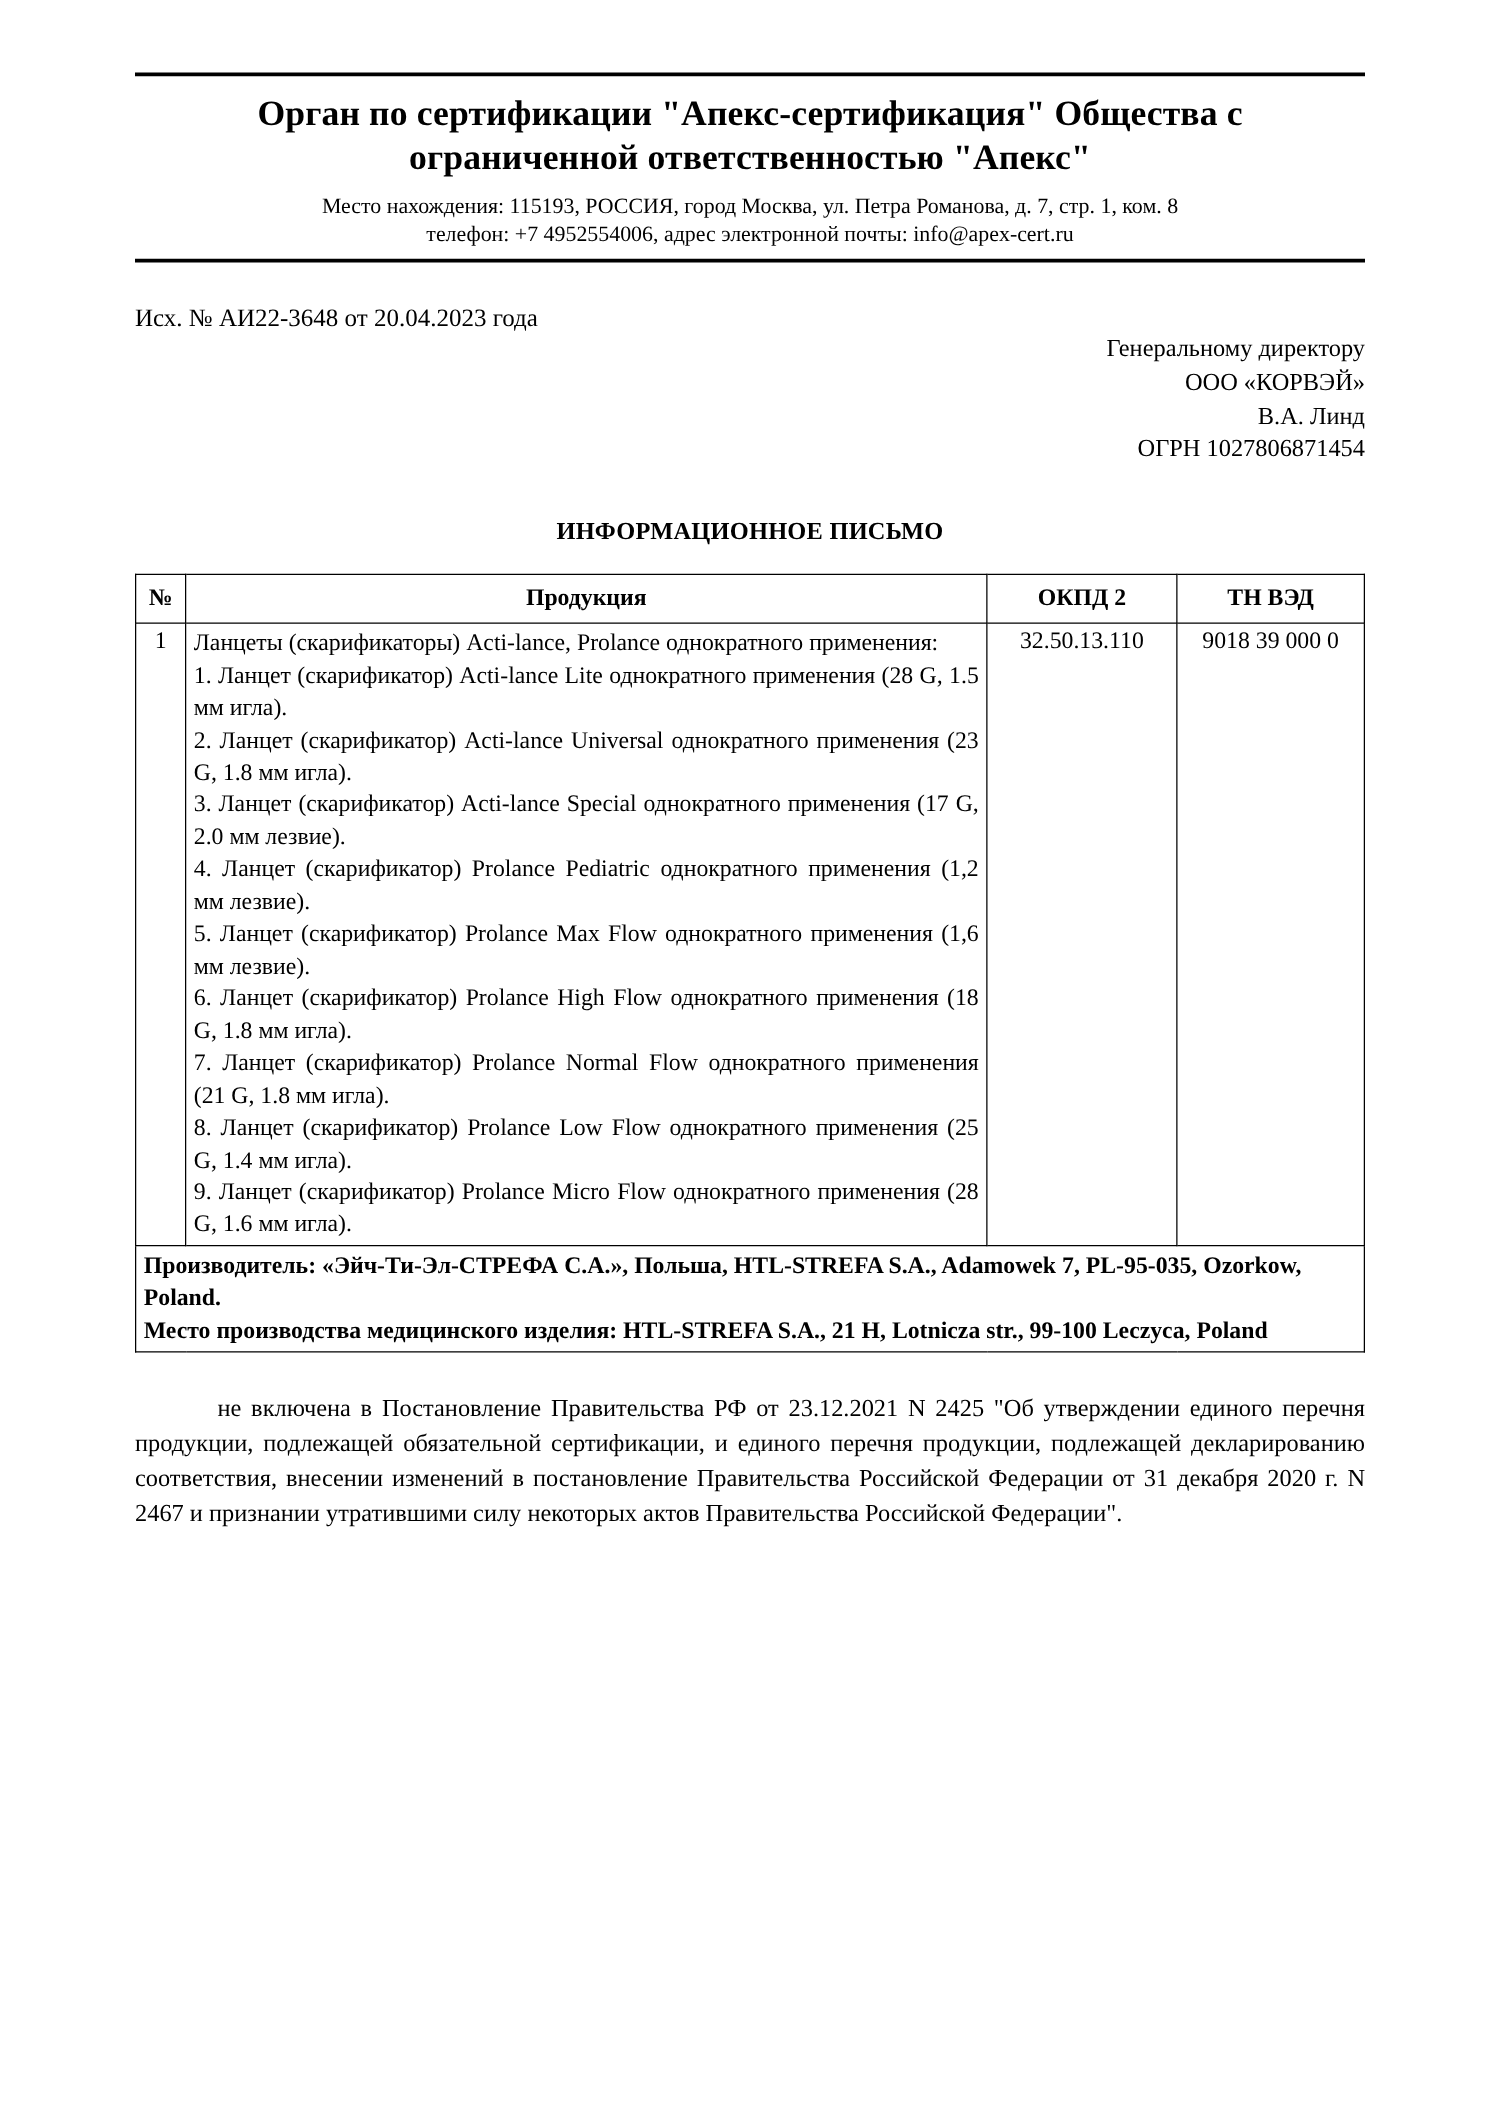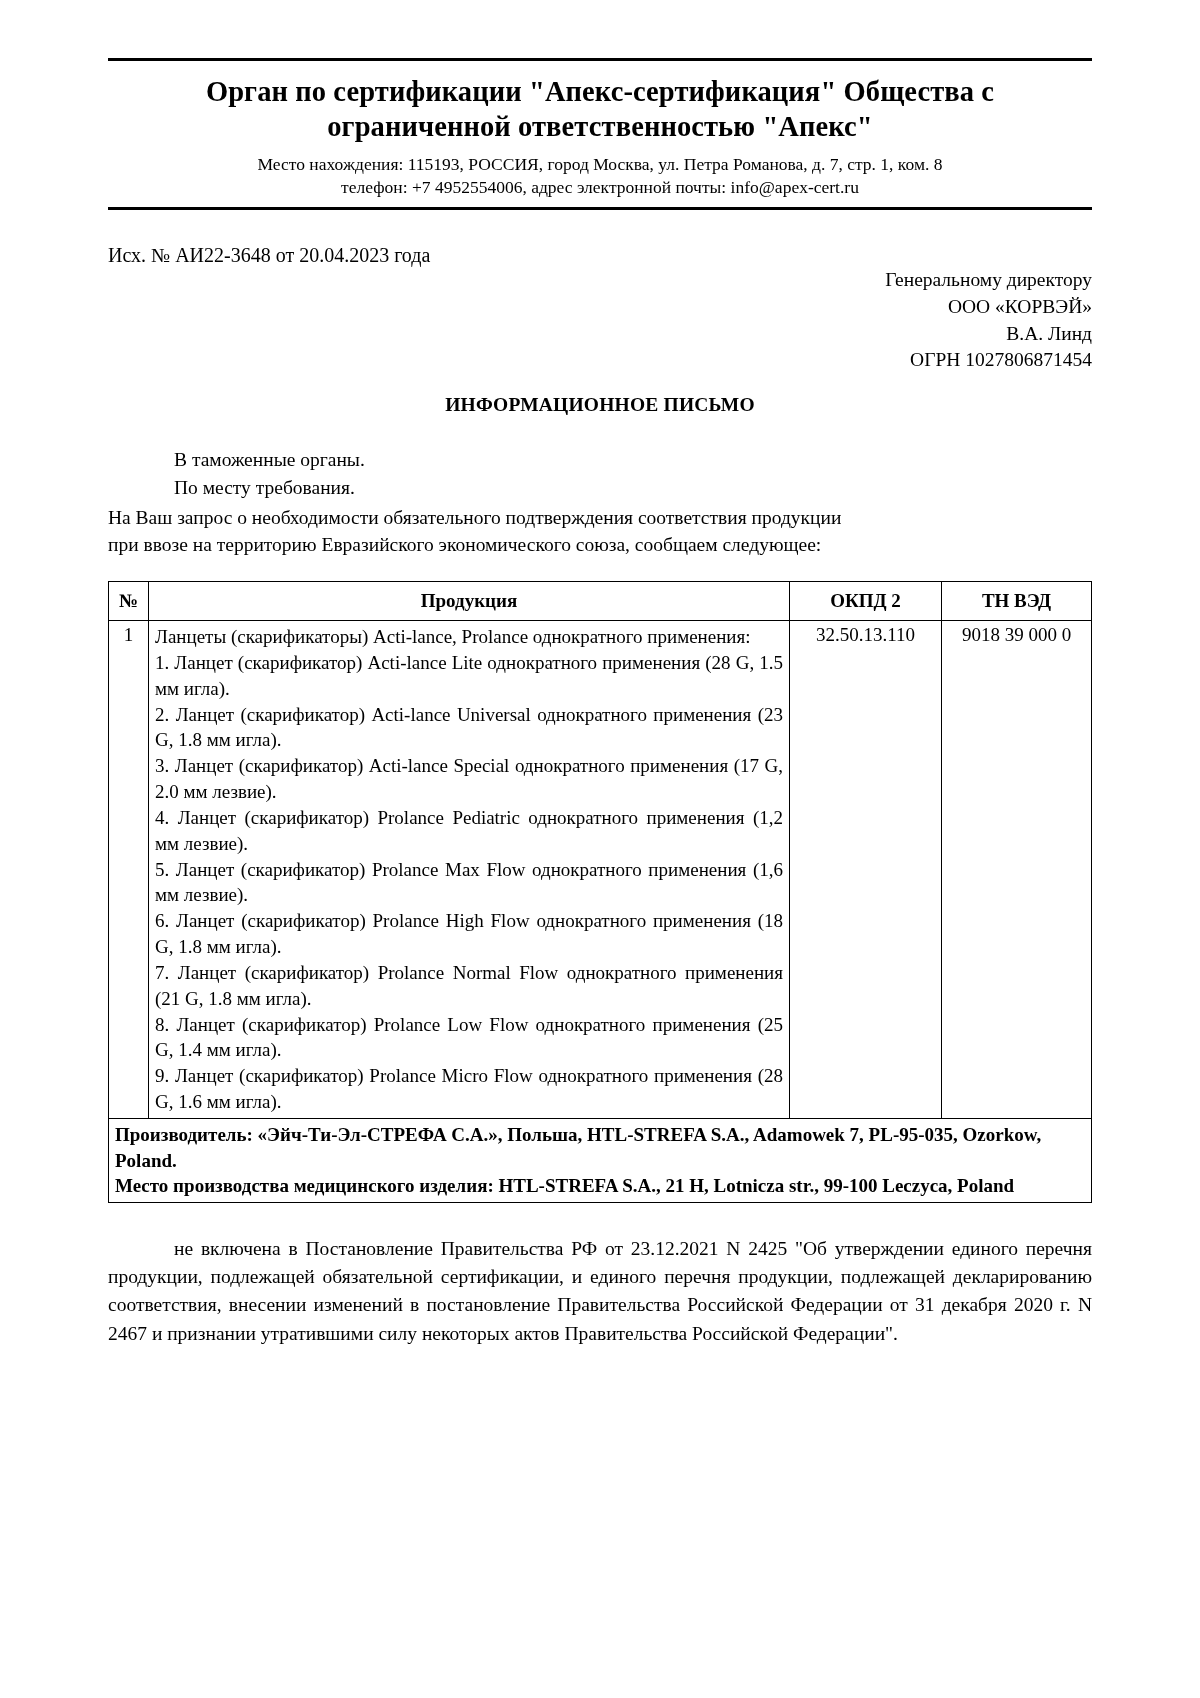--- a/index.html
+++ b/index.html
@@ -52,21 +52,21 @@
 
   
   .addressee {
     text-align: right;
     font-size: 19.5px;
     line-height: 1.38;
   }
 
   
   .doc-title {
-    margin-top: 20px;
+    margin-top: 41px;
     text-align: center;
     font-weight: bold;
     font-size: 19.5px;
     letter-spacing: 0.2px;
   }
 
   
   .intro {
     margin-top: 30px;
     font-size: 19.5px;
@@ -157,26 +157,20 @@
 
   <div class="addressee">
     <div>Генеральному директору</div>
     <div>ООО «КОРВЭЙ»</div>
     <div>В.А. Линд</div>
     <div>ОГРН 1027806871454</div>
   </div>
 
   <div class="doc-title">ИНФОРМАЦИОННОЕ ПИСЬМО</div>
 
-  <div class="intro">
-    <div class="indent">В таможенные органы.</div>
-    <div class="indent">По месту требования.</div>
-    <div class="para">На Ваш запрос о необходимости обязательного подтверждения соответствия продукции</div>
-    <div>при ввозе на территорию Евразийского экономического союза, сообщаем следующее:</div>
-  </div>
 
   <table class="products">
     <colgroup>
       <col class="col-num">
       <col>
       <col class="col-okpd">
       <col class="col-tn">
     </colgroup>
     <thead>
       <tr>

